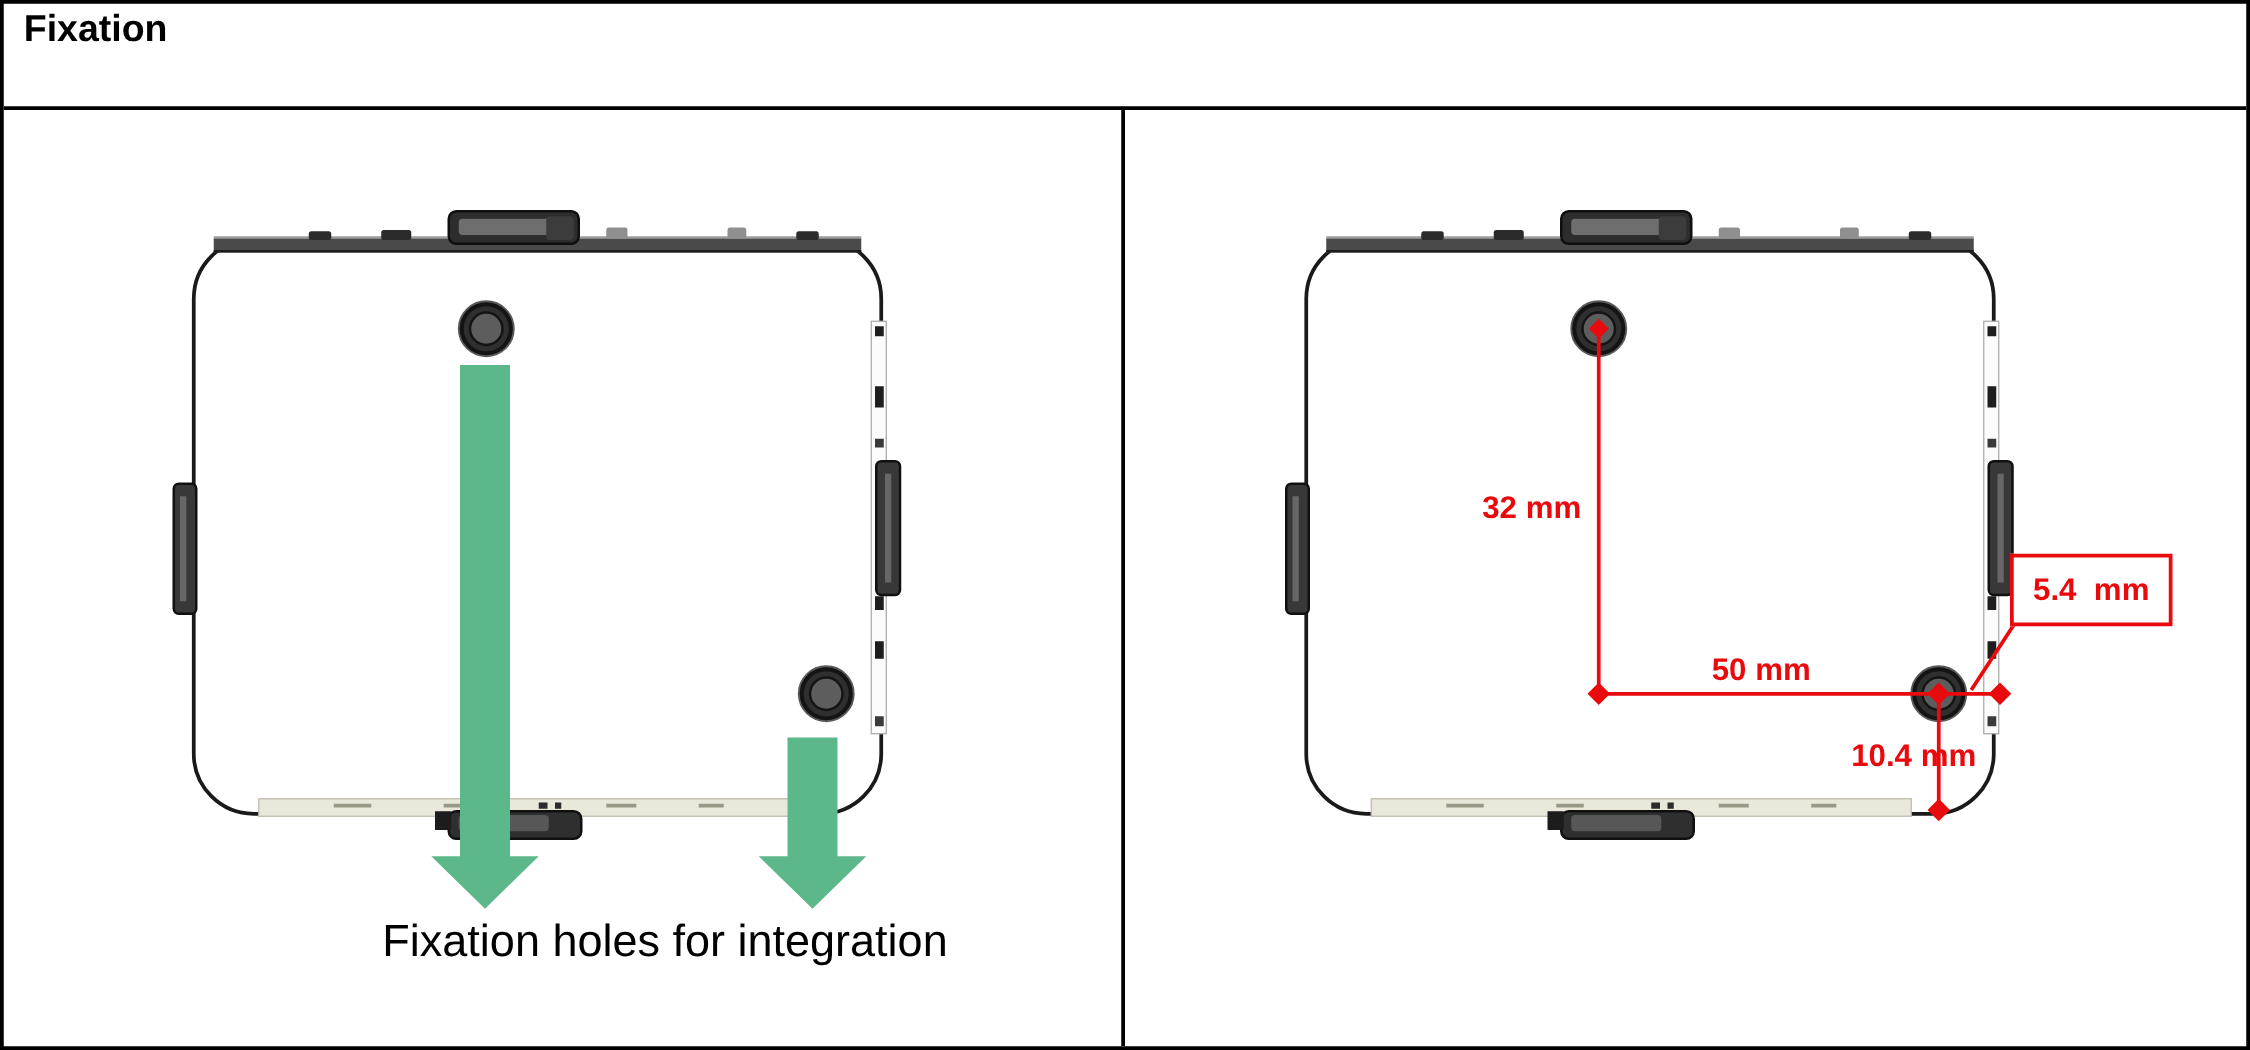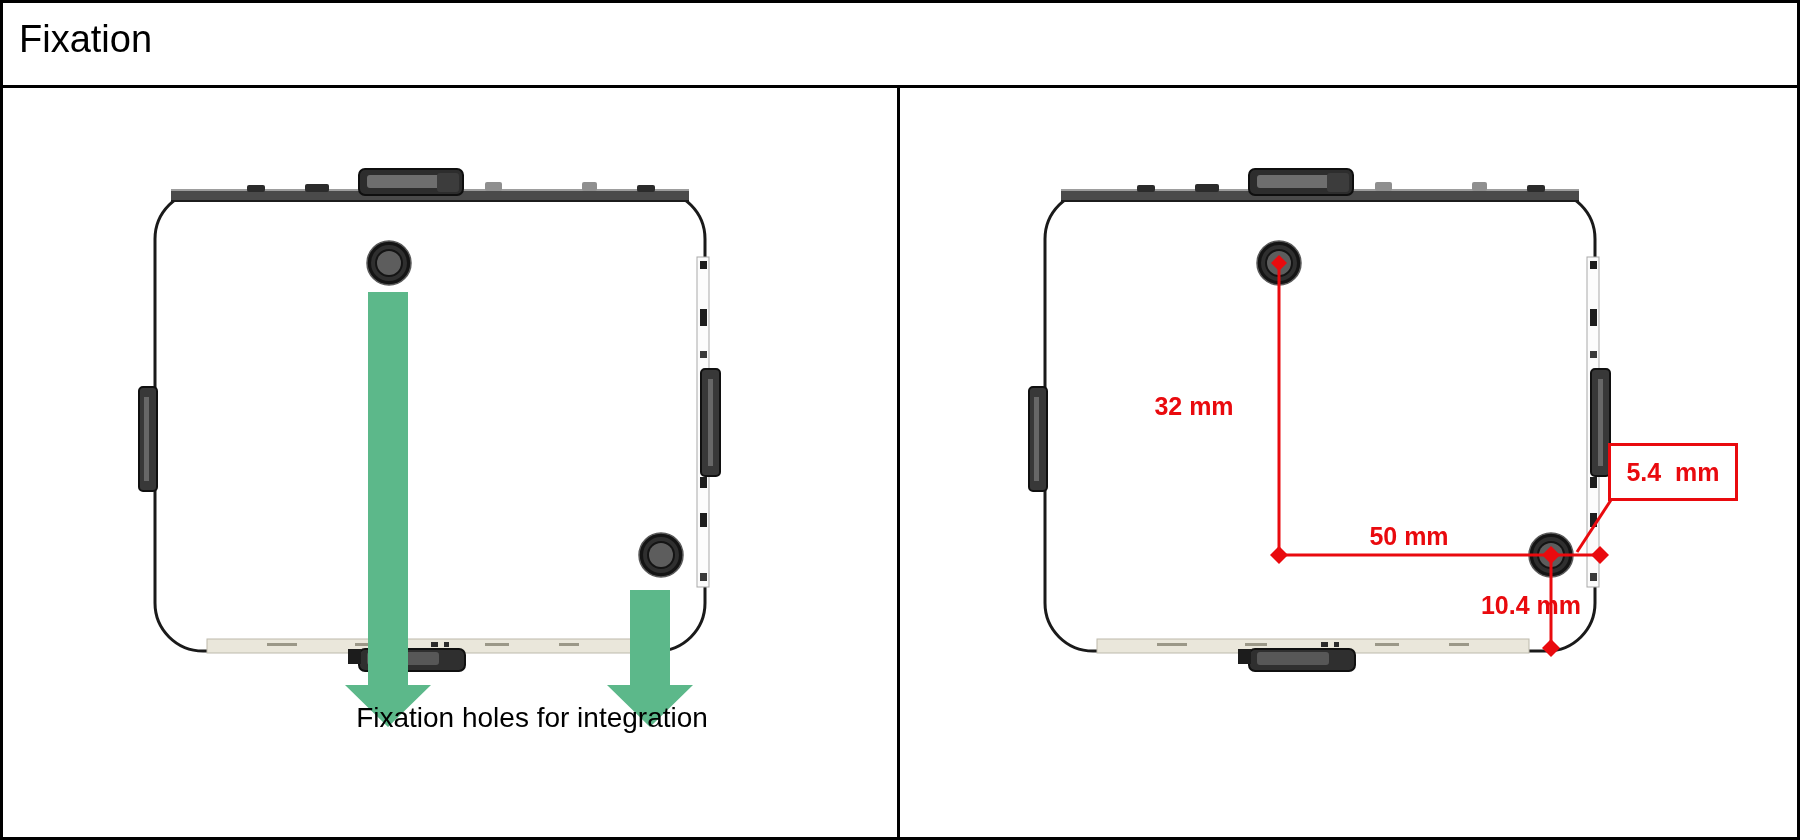--- a/index.html
+++ b/index.html
@@ -17,24 +17,24 @@
     font-family:"Liberation Sans", sans-serif;
     overflow:hidden;
   }
   .header{
     height:82px;
     border-bottom:3px solid #000;
     box-sizing:content-box;
     display:flex;align-items:flex-start;
   }
   .title{
-    font-size:38px;
-    font-weight:400;
+    font-size:30px;
+    font-weight:700;
     color:var(--ink);
-    padding:16px 0 0 16px;
+    padding:4px 0 0 16px;
     line-height:1.1;
     letter-spacing:0px;
   }
   .content{
     position:relative;
     width:1794px;height:749px;
   }
   .divider{
     position:absolute;
     left:894px;top:0;bottom:0;width:3px;
@@ -45,23 +45,23 @@
     position:absolute;
     color:var(--red);
     font-size:25px;
     font-weight:700;
     line-height:30px;
     white-space:pre;
     text-align:right;
   }
   .caption{
     position:absolute;
-    left:229px;top:610px;width:600px;
+    left:229px;top:645px;width:600px;
     text-align:center;
-    font-size:28px;
+    font-size:36px;
     color:#000;
     line-height:40px;
   }
   .callout-box{
     position:absolute;
     left:1605px;top:355px;width:130px;height:58px;
     box-sizing:border-box;
     border:3px solid var(--red);
     background:#ffffff;
     display:flex;align-items:center;justify-content:center;
@@ -152,21 +152,21 @@
 
       <path d="M1268,175 L1276,167 L1284,175 L1276,183 Z" fill="#e90a0e"></path>
       <path d="M1267,467 L1276,458 L1285,467 L1276,476 Z" fill="#e90a0e"></path>
       <path d="M1539,467 L1548,458 L1557,467 L1548,476 Z" fill="#e90a0e"></path>
       <path d="M1588,467 L1597,458 L1606,467 L1597,476 Z" fill="#e90a0e"></path>
       <path d="M1539,560 L1548,551 L1557,560 L1548,569 Z" fill="#e90a0e"></path>
     </svg>
 
     <div class="caption">Fixation holes for integration</div>
 
-    <div class="label" style="left:1120px;top:303px;width:142px;text-align:center;">32 mm</div>
+    <div class="label" style="left:1120px;top:303px;width:142px;text-align:right;">32 mm</div>
 
     <div class="label" style="left:1326px;top:433px;width:160px;text-align:center;">50 mm</div>
 
     <div class="label" style="left:1406px;top:502px;width:172px;">10.4 mm</div>
 
     <div class="callout-box">
       <span class="label" style="position:static;">5.4  mm</span>
     </div>
 
   </div>

